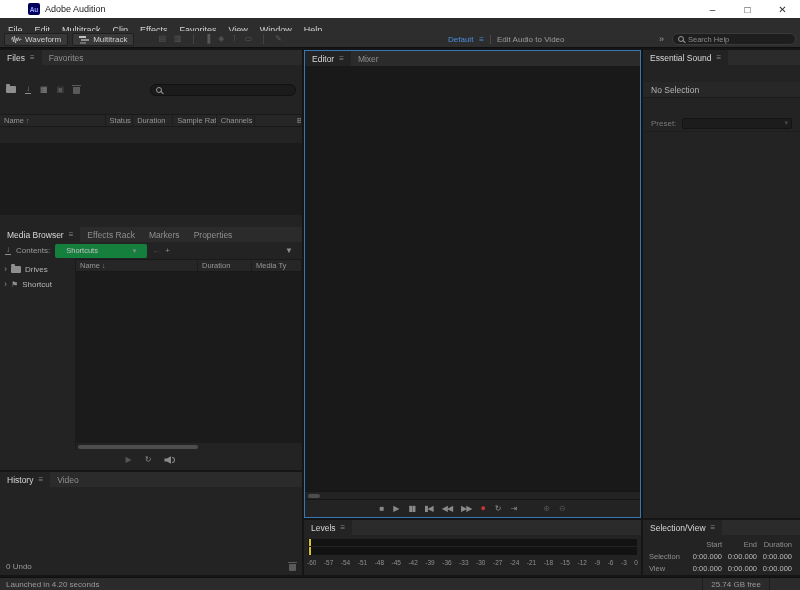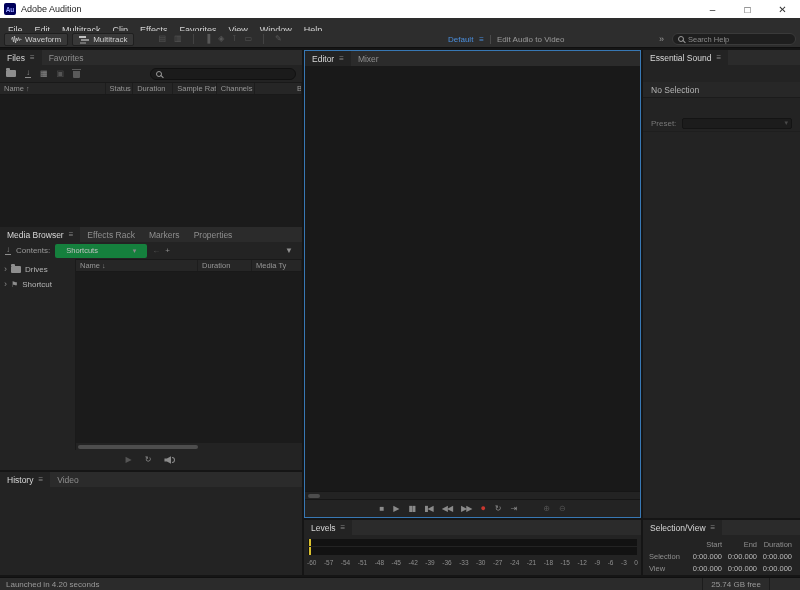--- a/index.html
+++ b/index.html
@@ -1,20 +1,20 @@
 <!DOCTYPE html>
 <html><head>
 <meta charset="utf-8">
 <style>
   * { box-sizing: border-box; margin: 0; padding: 0; }
   body { background: #555; font-family: "Liberation Sans", sans-serif; }
   .app { position: relative; width: 800px; height: 590px; background: #151515; overflow: hidden; }
 
   
-  .titlebar { position:absolute; left:0; top:0; width:100%; height:18px; background:#ffffff; display:flex; align-items:center; }
+  .titlebar { position:absolute; left:0; top:0; width:100%; height:18px; background:#ffffff; display:flex; align-items:center;padding-left:24px; }
   .app-icon { width:12px; height:12px; margin:0 5px 0 4px; border-radius:2px; background:#00005b; color:#99a3ff; font-size:6.5px; font-weight:bold; display:flex; align-items:center; justify-content:center; }
   .title-text { font-size:9px; color:#1a1a1a; }
   .win-controls { margin-left:auto; height:100%; display:flex; }
   .win-btn { width:35px; height:100%; display:flex; align-items:center; justify-content:center; font-size:10px; color:#333; }
 
   
   .menubar { position:absolute; left:0; top:18px; width:100%; height:13px; background:#2d2d2d; display:flex; align-items:center; padding:12px 2px; }
   .menu-item { padding:0 6px; font-size:9px; color:#d4d4d4; line-height:13px; }
 
   
@@ -32,21 +32,21 @@
   .more-chevron { color:#9a9a9a; font-size:9px; }
   .search-help { width:124px; height:12px; background:#1e1e1e; border:1px solid #3a3a3a; border-radius:6px; display:flex; align-items:center; padding:0 5px; gap:4px; }
   .search-help input, .files-search input { flex:1; background:transparent; border:none; outline:none; color:#bbb; font-size:7.5px; font-family:"Liberation Sans", sans-serif; min-width:0; }
   .search-help input::placeholder { color:#8b8b8b; }
 
   .icon-search { width:6px; height:6px; border:1px solid #9a9a9a; border-radius:50%; position:relative; flex:none; }
   .icon-search::after { content:""; position:absolute; width:4px; height:1px; background:#9a9a9a; right:-3px; bottom:-1px; transform:rotate(45deg); }
 
   
   .panel { position:absolute; background:#232323; display:flex; flex-direction:column; overflow:hidden; }
-  .panel-files     { left:0;     top:50px;  width:302px; height:224px; }
+  .panel-files     { left:0;     top:50px;  width:302px; height:224px;gap:16px; }
   .panel-media     { left:0;     top:227px; width:302px; height:243px; }
   .panel-history   { left:0;     top:472px; width:302px; height:103px; }
   .panel-editor    { left:304px; top:50px;  width:337px; height:468px; border:1px solid #3878b4; }
   .panel-levels    { left:304px; top:520px; width:337px; height:55px; }
   .panel-essential { left:643px; top:50px;  width:157px; height:468px;gap:17px; }
   .panel-selection { left:643px; top:520px; width:157px; height:55px; }
 
   .tabbar { height:15px; background:#2b2b2b; display:flex; flex:none; }
   .tab { display:flex; align-items:center; gap:5px; padding:0 7px; font-size:8.5px; color:#8f8f8f; white-space:nowrap; }
   .tab.active { background:#232323; color:#d8d8d8; }
@@ -324,20 +324,24 @@
     <div class="tabbar">
       <div class="tab active">
         <span>History</span>
         <span class="tab-menu">≡</span>
       </div>
       <div class="tab">
           <span>Video</span>
         </div>
     </div>
     <div class="list" style="background:#232323;"></div>
+    <div class="history-bottom">
+      <span>0 Undo</span>
+      <span class="icon-trash" style="margin-left:auto;"></span>
+    </div>
   </div>
 
   <div class="panel panel-editor">
     <div class="tabbar">
       <div class="tab active">
         <span>Editor</span>
         <span class="tab-menu">≡</span>
       </div>
       <div class="tab">
           <span>Mixer</span>

